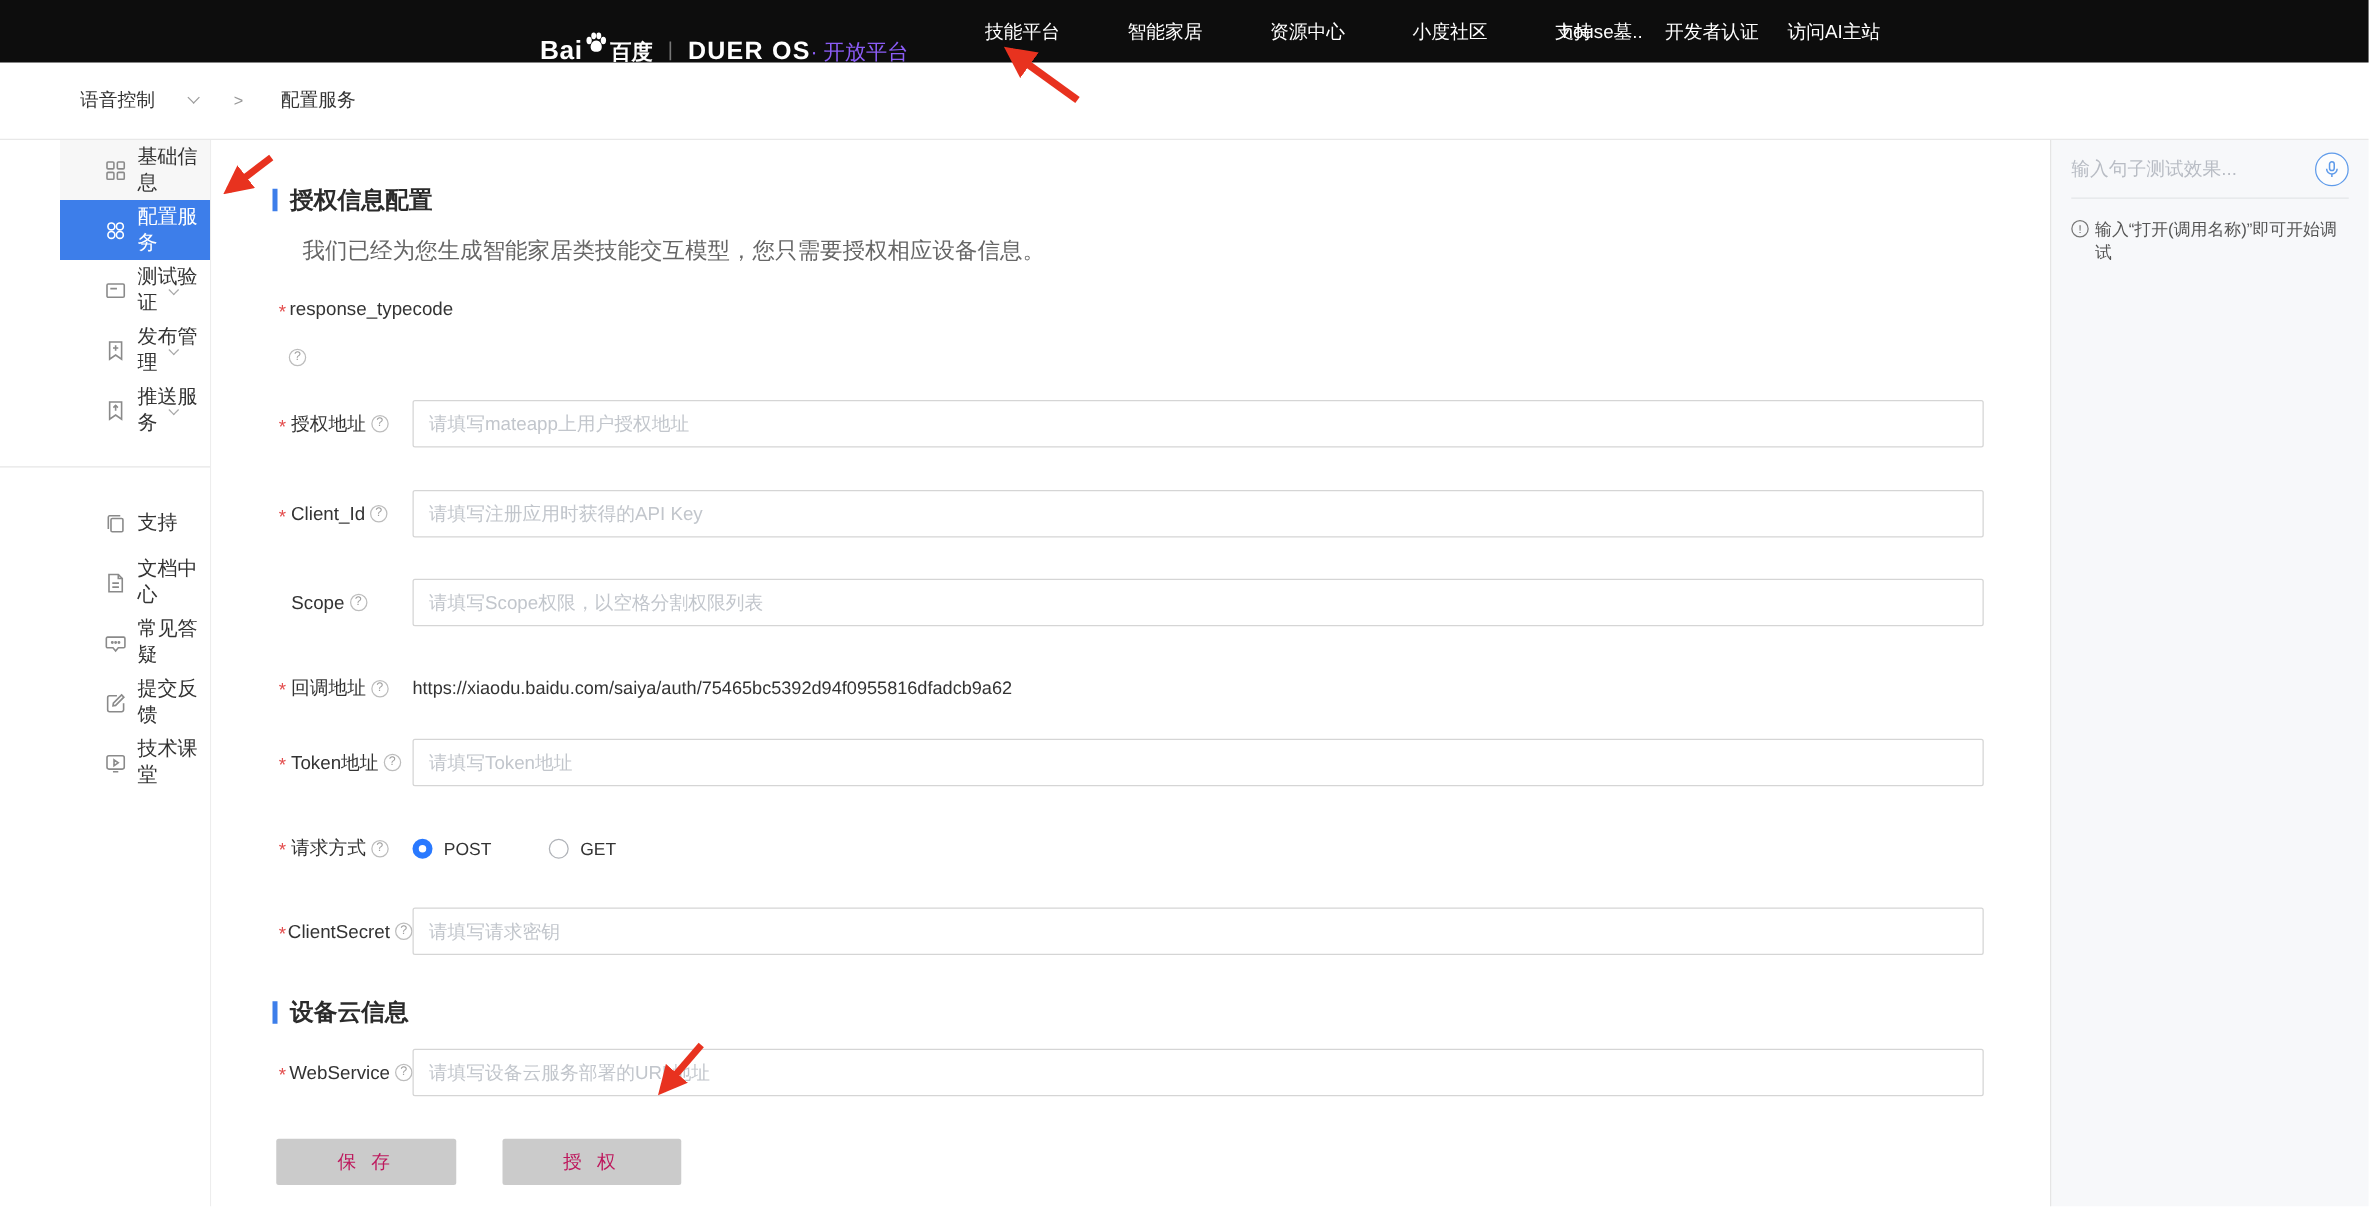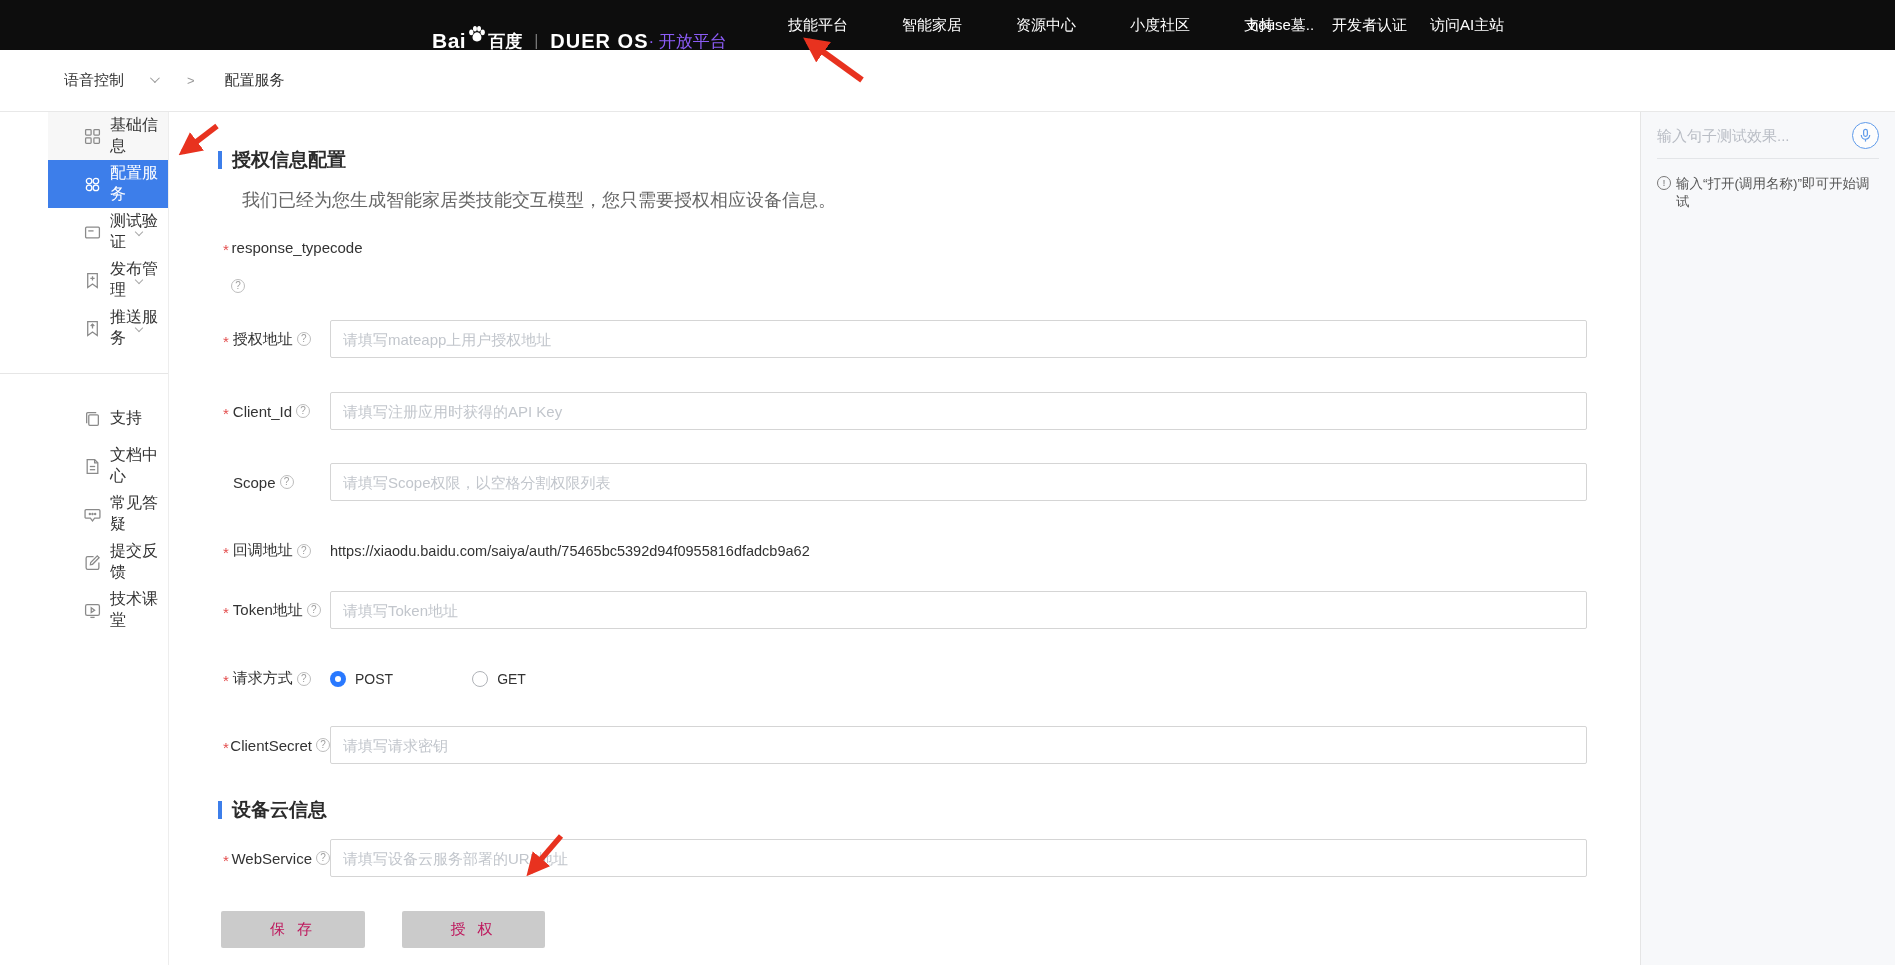--- a/index.html
+++ b/index.html
@@ -65,21 +65,21 @@
     padding:0 12px; font-size:15px; color:#333; outline:none; background:#fff;
     font-family:"Liberation Sans","DejaVu Sans",sans-serif; }
   .field-input::placeholder { color:#c2c6cc; }
   .static-val { font-size:15px; color:#333; }
   .url-val { font-size:14.5px; color:#333; }
 
   .mt27{margin-top:27px;} .mt34{margin-top:34px;} .mt33{margin-top:33px;}
   .mt40{margin-top:40px;} .mt31{margin-top:31px;} .mt38{margin-top:38px;}
   .mt16{margin-top:16px;}
 
-  .radio-group { display:flex; align-items:flex-end;gap:33px; }
+  .radio-group { display:flex; align-items:flex-end; }
   .radio-opt { display:flex; align-items:center; margin-right:46px; cursor:pointer; }
   .radio-circle { width:16px; height:16px; border-radius:50%; margin-right:9px; position:relative; }
   .radio-circle.on { background:#2979ff; }
   .radio-circle.on::after { content:""; position:absolute; left:5px; top:5px; width:6px; height:6px;
     border-radius:50%; background:#fff; }
   .radio-circle.off { border:1px solid #b0b3b8; background:#fff; }
   .radio-label { font-size:14px; color:#333; }
 
   .sec2 { margin-top:33px; }
   .btn-row { margin:34px 0 0 3px; display:flex; }

